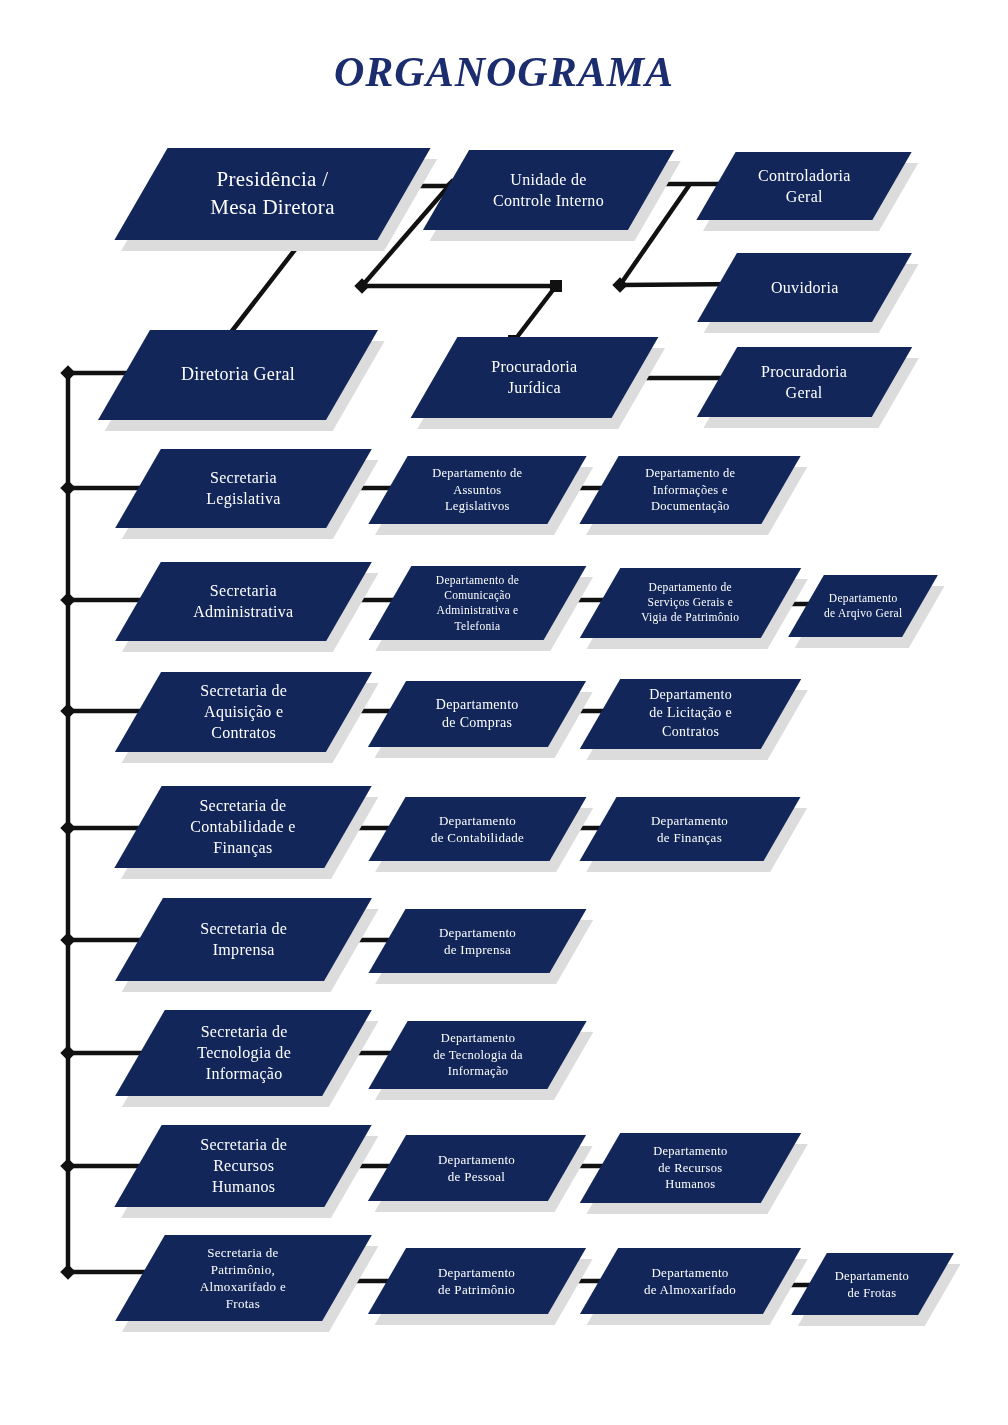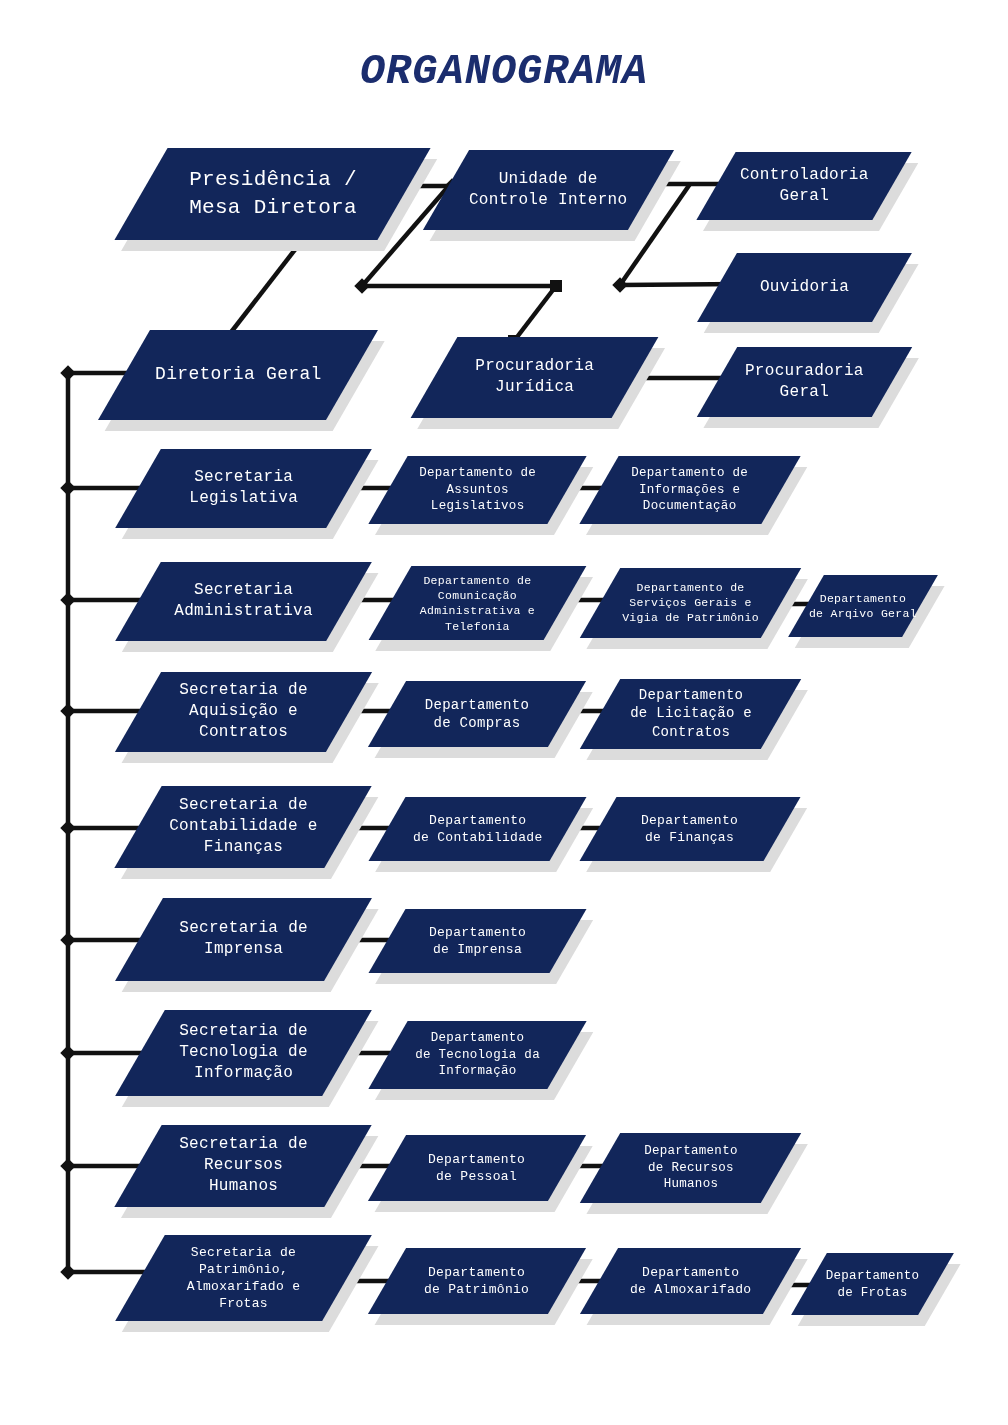--- a/index.html
+++ b/index.html
@@ -1,21 +1,21 @@
 <!DOCTYPE html>
 <html><head>
 <meta charset="utf-8">
 <style>
   html,body{margin:0;padding:0;background:#ffffff;}
   #canvas{
     position:relative;
     width:1008px;height:1425px;
     background:#ffffff;
     overflow:hidden;
-    font-family:Liberation Mono, monospace;
+    font-family:Liberation Serif, serif;
   }
   .title{
     position:absolute;
     left:0; top:48px; width:1008px;
     text-align:center;
     font-size:42px;
     font-weight:bold;
     font-style:italic;
     letter-spacing:1px;
     color:#1b2d6e;

